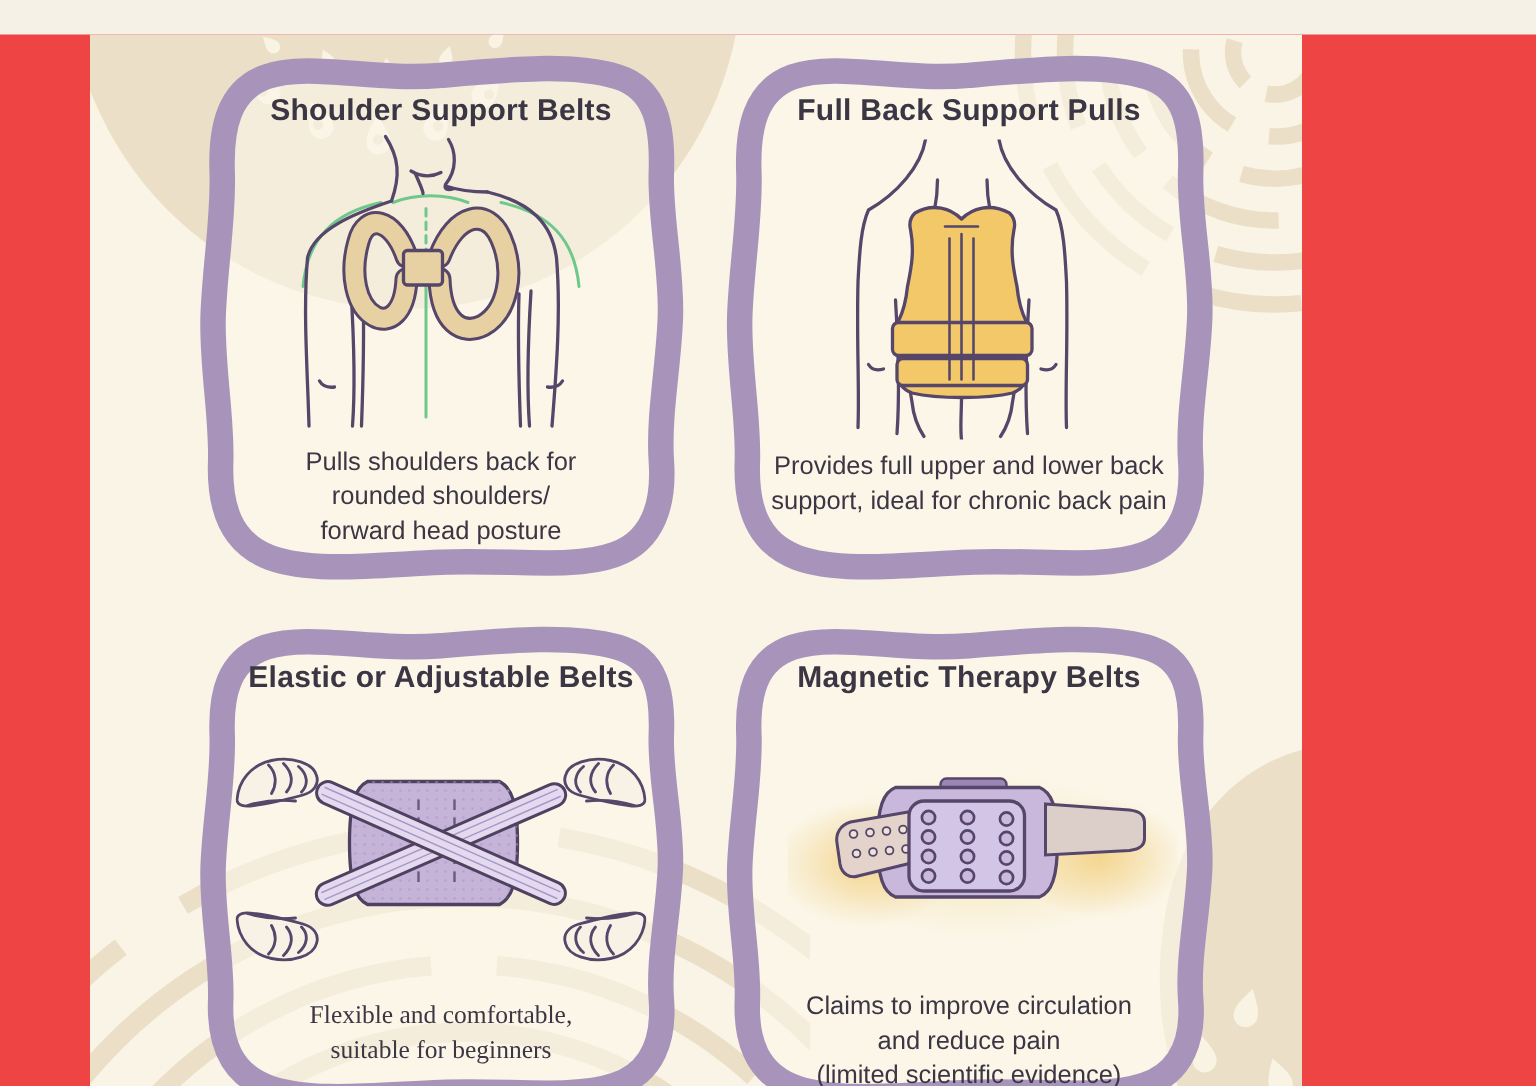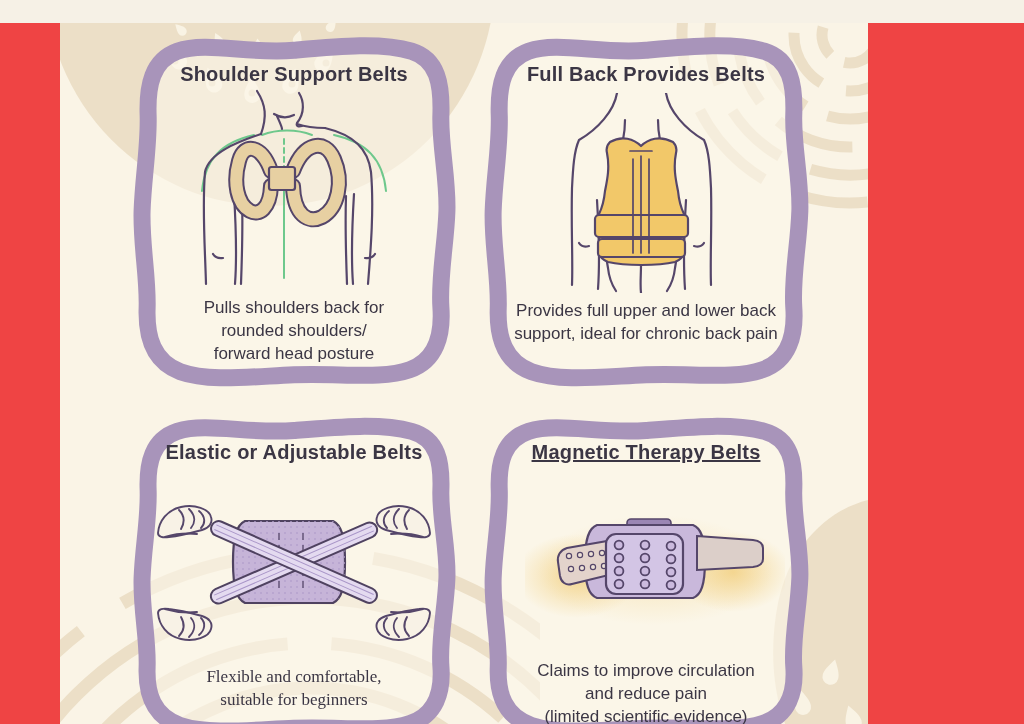--- a/index.html
+++ b/index.html
@@ -119,21 +119,21 @@
 
     <div class="card-desc" style="top:267px;">Pulls shoulders back for
 rounded shoulders/
 forward head posture</div>
   </div>
 
   <div class="card" style="left:479px;top:6px;width:334px;height:364px;">
     <svg class="card-border" viewBox="0 0 330 360" preserveAspectRatio="none">
       <path d="M165 21 C210 17 252 13 282 22 C308 30 312 55 311 85 C310 115 318 148 317 180 C316 212 309 245 311 275 C313 303 306 328 280 337 C252 347 210 340 165 342 C120 344 80 349 52 339 C25 329 18 305 19 276 C20 246 13 213 14 180 C15 148 21 115 20 85 C19 56 24 31 49 22 C78 12 120 25 165 21 Z" fill="rgba(252,246,233,0.6)" stroke="#a894ba" stroke-width="17" stroke-linejoin="round" vector-effect="non-scaling-stroke"></path>
     </svg>
-    <div class="card-title" style="top:34px;">Full Back Provides Belts</div>
+    <div class="card-title" style="top:34px;">Full Back Support Pulls</div>
 
     <svg class="ill" style="left:67px;top:64px;" width="200" height="200" viewBox="0 0 200 200">
       <g fill="none" stroke="#55466a" stroke-width="2.2" stroke-linecap="round">
         <path d="M71 0 C68 18 52 36 33 47 C28 58 27 75 26 95 C25 135 27 165 26 192"></path>
         <path d="M120 0 C123 18 139 36 158 47 C163 58 164 75 165 95 C166 135 164 165 165 192"></path>
         <path d="M79 27 C79 36 78 42 77 47"></path>
         <path d="M112 27 C112 36 113 42 114 47"></path>
         <path d="M51 107 C53 140 54 168 52 196"></path>
         <path d="M58 110 C58 140 60 165 62 175 C63 185 66 192 70 198"></path>
         <path d="M140 107 C138 140 137 168 139 196"></path>
@@ -207,21 +207,21 @@
     </svg>
 
     <div class="card-desc" style="top:254px;font-family:Liberation Serif, serif;">Flexible and comfortable,
 suitable for beginners</div>
   </div>
 
   <div class="card" style="left:479px;top:388px;width:334px;height:334px;">
     <svg class="card-border" viewBox="0 0 330 360" preserveAspectRatio="none">
       <path d="M165 21 C210 17 252 13 282 22 C308 30 312 55 311 85 C310 115 318 148 317 180 C316 212 309 245 311 275 C313 303 306 328 280 337 C252 347 210 340 165 342 C120 344 80 349 52 339 C25 329 18 305 19 276 C20 246 13 213 14 180 C15 148 21 115 20 85 C19 56 24 31 49 22 C78 12 120 25 165 21 Z" fill="rgba(252,246,233,0.6)" stroke="#a894ba" stroke-width="17" stroke-linejoin="round" vector-effect="non-scaling-stroke"></path>
     </svg>
-    <div class="card-title" style="top:30px;text-decoration:underline;">Magnetic Therapy Belts</div>
+    <div class="card-title" style="top:30px;">Magnetic Therapy Belts</div>
 
     <svg class="ill" style="left:46px;top:87px;" width="260" height="150" viewBox="0 0 260 150">
       <defs>
         <radialGradient id="glowG">
           <stop offset="0%" stop-color="#f2cf7e" stop-opacity="0.8"></stop>
           <stop offset="55%" stop-color="#f2cf7e" stop-opacity="0.35"></stop>
           <stop offset="100%" stop-color="#f2cf7e" stop-opacity="0"></stop>
         </radialGradient>
       </defs>
       <ellipse cx="130" cy="72" rx="118" ry="55" fill="url(#glowG)" opacity="0.55"></ellipse>

